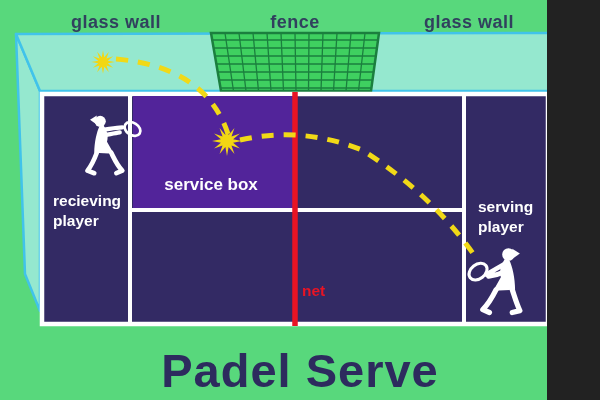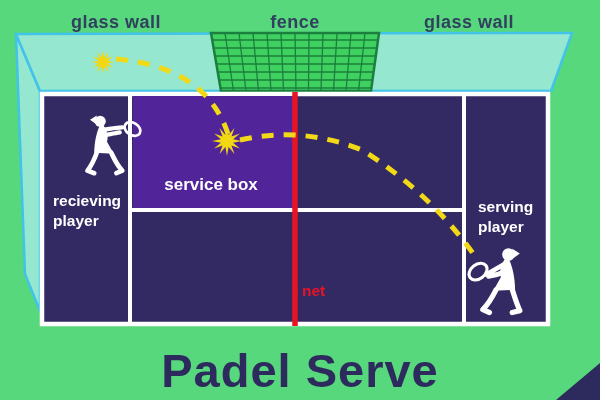--- a/index.html
+++ b/index.html
@@ -1,17 +1,17 @@
 <!DOCTYPE html>
 <html><head>
 <meta charset="utf-8">
 <style>
   html,body{margin:0;padding:0;background:#222;}
   .stage{
-    position:relative;width:600px;height:400px;overflow:hidden;
+    position:relative;width:547px;height:400px;overflow:hidden;
     font-family:"Liberation Sans",sans-serif;
   }
   svg{display:block;}
   text{font-family:"Liberation Sans",sans-serif;font-weight:700;}
   .top-label{font-size:18px;fill:#31405e;letter-spacing:.5px;}
   .court-label{font-size:15.5px;fill:#ffffff;}
   .service-label{font-size:17px;fill:#ffffff;}
   .net-label{font-size:15.5px;fill:#e81424;}
   .title-text{font-size:47px;fill:#2d2b5e;letter-spacing:1px;}
 </style>

